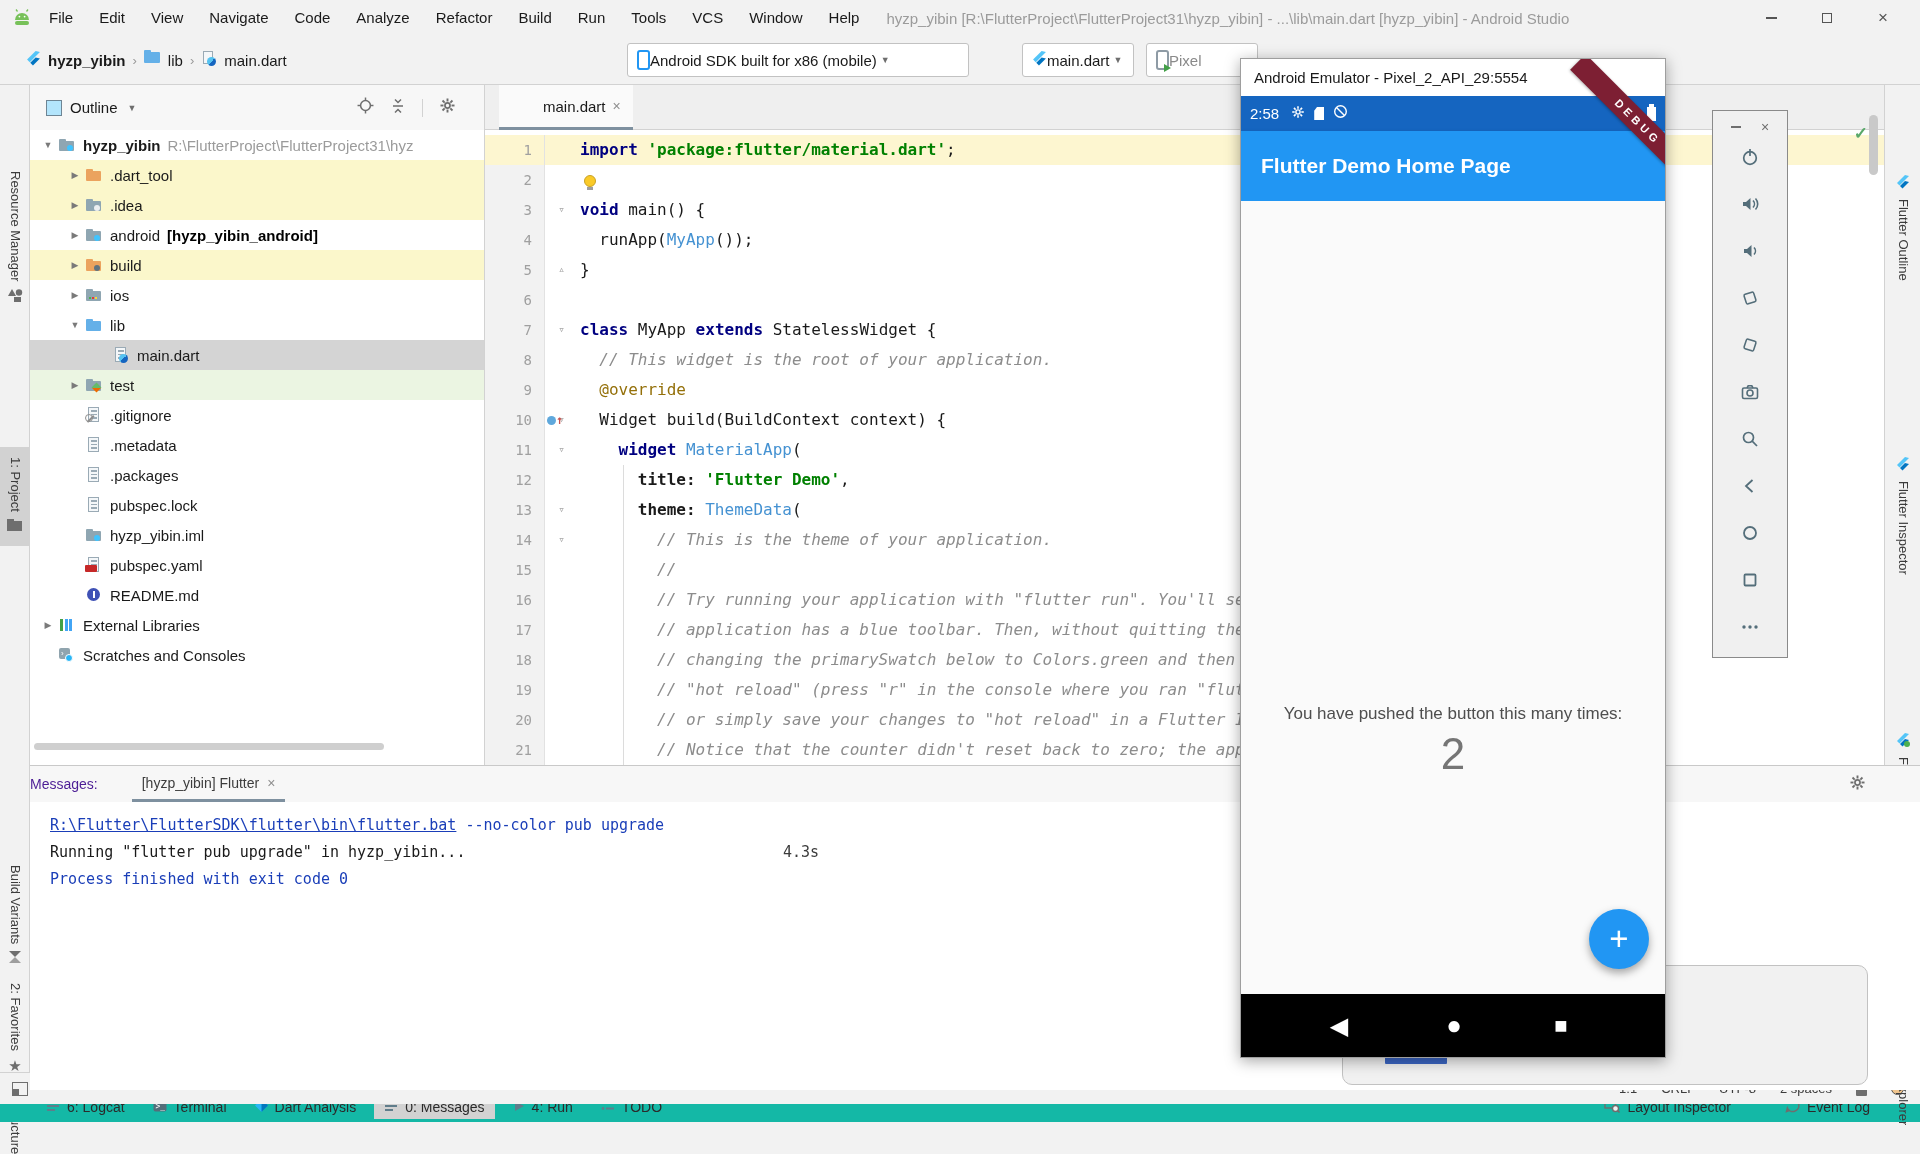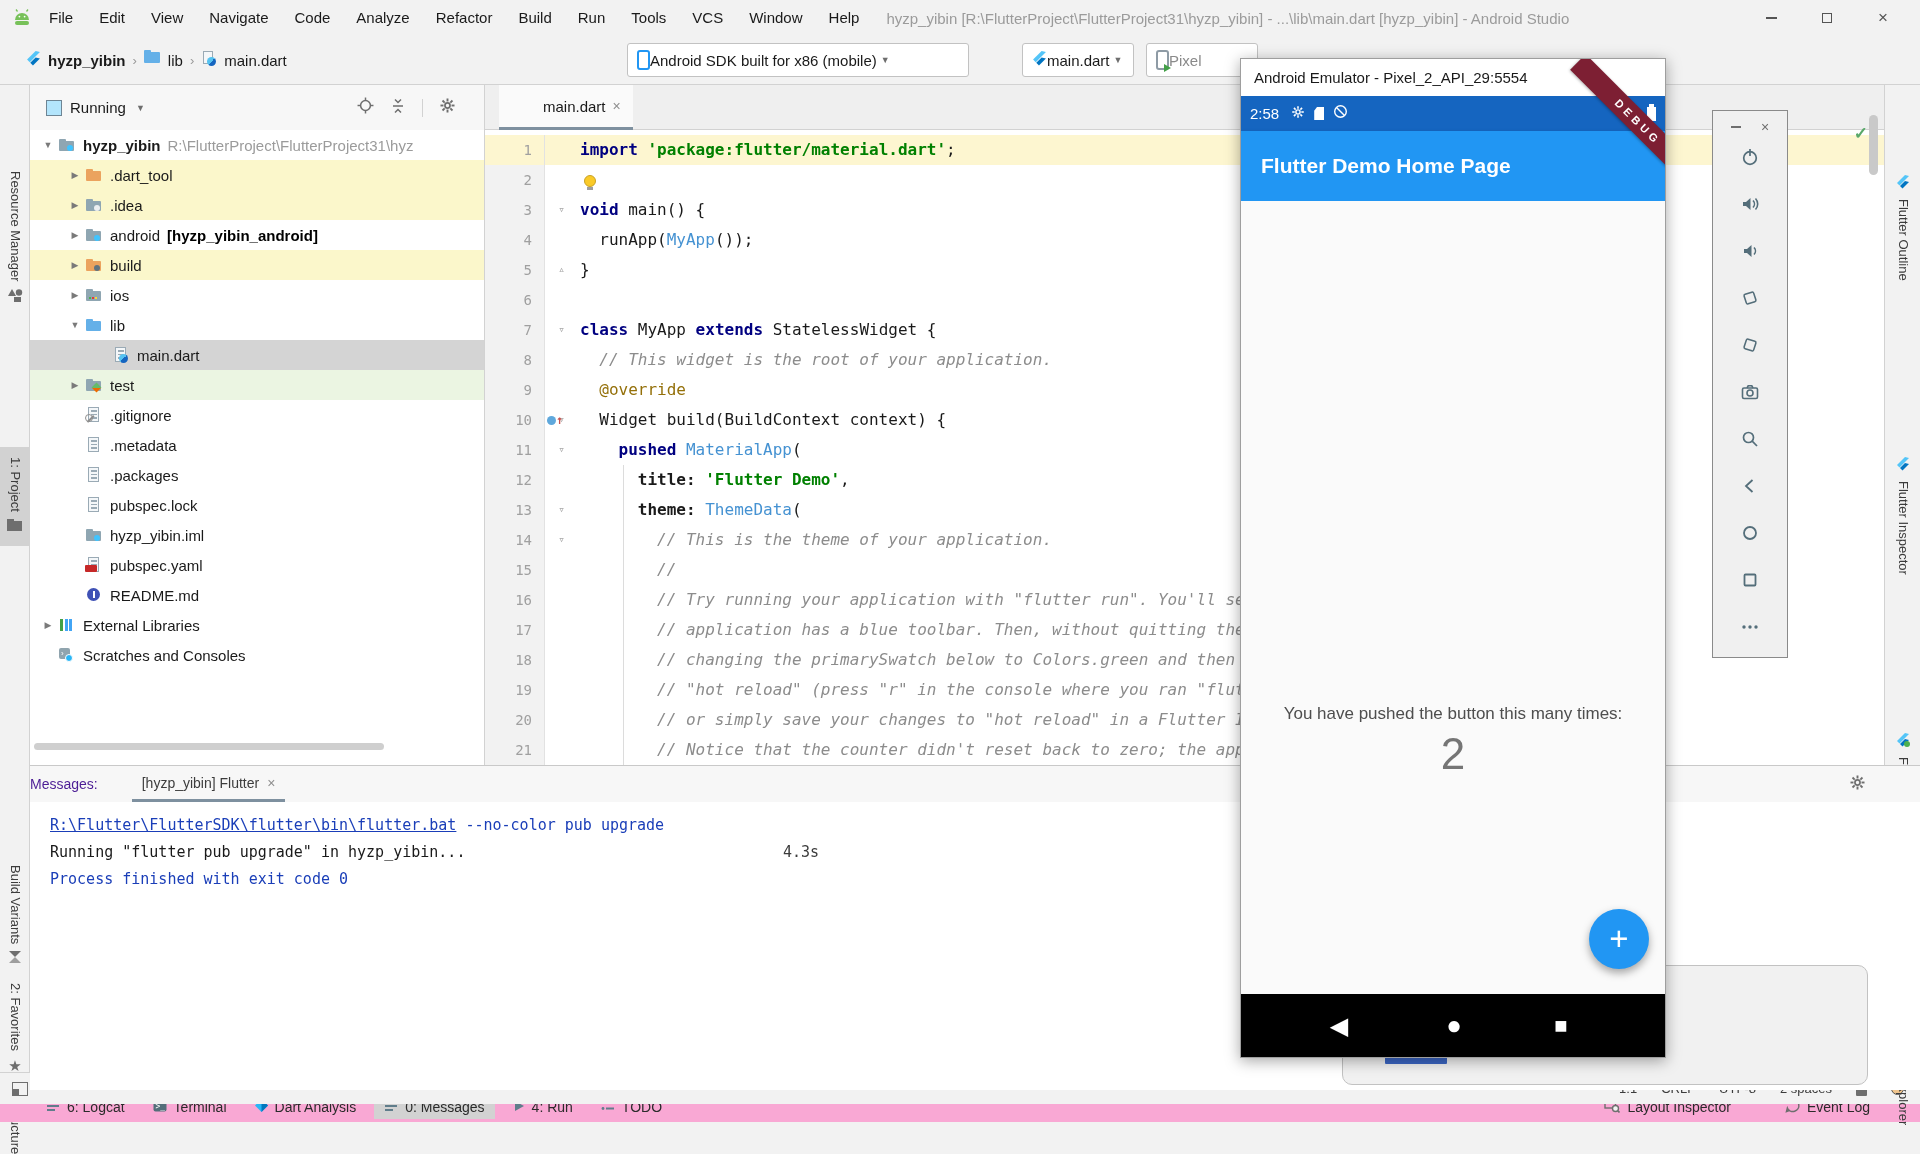--- a/index.html
+++ b/index.html
@@ -85,21 +85,21 @@
   #msg-tab{margin-left:34px;height:36px;display:flex;align-items:center;gap:8px;padding:0 10px;font-size:14px;color:#3C3C3C;border-bottom:3px solid #7E909F}
   #msg-actions{position:absolute;right:28px;top:0;height:36px;display:flex;align-items:center;gap:26px}
   .msg-min{width:12px;height:2px;background:#6E6E6E}
   #console{position:absolute;left:0;top:36px;right:0;bottom:0;font-family:"DejaVu Sans Mono",monospace;font-size:15px;padding:10px 0 0 20px}
   .con-line{height:27px;line-height:27px;position:relative;white-space:pre}
   .ct-link{color:#1A3EB8;text-decoration:underline}
   .ct-blue{color:#1A3EB8}
   .ct-plain{color:#1A1A1A}
   .con-right{position:absolute;left:733px;top:0;color:#3C3C3C}
   
-  #bottom-toolbar{position:absolute;left:0;top:1090px;width:1920px;height:32px;background:#f9a8d4;border-top:1px solid #D2D2D2;display:flex;align-items:center;font-size:14px}
+  #bottom-toolbar{position:absolute;left:0;top:1090px;width:1920px;height:32px;background:#14b8a6;border-top:1px solid #D2D2D2;display:flex;align-items:center;font-size:14px}
   #bt-left{display:flex;align-items:center;margin-left:36px;gap:8px}
   .bt-item{display:flex;align-items:center;gap:7px;padding:4px 10px;color:#2B2B2B}
   .bt-item.sel{background:#D2D2D2}
   #bt-right{margin-left:auto;display:flex;align-items:center;gap:34px;padding-right:40px}
   #status-bar{position:absolute;left:0;top:1072px;width:1920px;height:32px;background:#F2F2F2;border-top:1px solid #D2D2D2;display:flex;align-items:center;font-size:13px;color:#3C3C3C}
   #sb-left{margin-left:12px;width:16px;height:14px;border:1.5px solid #6E6E6E;position:relative}
   #sb-left::after{content:"";position:absolute;left:0;bottom:0;width:6px;height:6px;background:#6E6E6E}
   #sb-right{margin-left:auto;display:flex;align-items:center;gap:24px;padding-right:16px}
   .lock{position:relative;width:11px;height:9px;background:#6E6E6E;border-radius:1px;margin-top:5px}
   .lock::before{content:"";position:absolute;left:4px;top:-6px;width:7px;height:7px;border:2px solid #6E6E6E;border-bottom:none;border-radius:4px 4px 0 0}
@@ -249,21 +249,21 @@
       <span><span style="color:#6E6E6E;font-size:15px;line-height:15px">★</span></span>
     </div>
     <div class="strip-item" style="top: 1002px;">
       <span class="vlabel">7: Structure</span>
     </div>
   </div>
 
 <div id="project-panel">
   <div id="project-header">
     <span class="proj-kind"></span>
-    <span class="ph-label">Running</span>
+    <span class="ph-label">Outline</span>
     <span class="caret">▼</span>
     <span id="ph-icons">
       <span class="js-target-icon"><svg width="17" height="17" viewBox="0 0 16 16">
             <circle cx="8" cy="8" r="4.6" fill="none" stroke="#6E6E6E" stroke-width="1.4"></circle>
             <line x1="8" y1="0.5" x2="8" y2="3.6" stroke="#6E6E6E" stroke-width="1.4"></line>
             <line x1="8" y1="12.4" x2="8" y2="15.5" stroke="#6E6E6E" stroke-width="1.4"></line>
             <line x1="0.5" y1="8" x2="3.6" y2="8" stroke="#6E6E6E" stroke-width="1.4"></line>
             <line x1="12.4" y1="8" x2="15.5" y2="8" stroke="#6E6E6E" stroke-width="1.4"></line>
           </svg></span>
       <span class="js-collapse-icon"><svg width="16" height="16" viewBox="0 0 16 16" fill="none" stroke="#6E6E6E" stroke-width="1.5">
@@ -479,21 +479,21 @@
   <div class="crow hl"><span class="ln">1</span><span class="foldcol"></span><span class="codetxt"><span class="tk-kw">import</span><span class="tk-plain"> </span><span class="tk-str">'package:flutter/material.dart'</span><span class="tk-plain">;</span></span></div>
       <div class="crow"><span class="ln">2</span><span class="foldcol"></span><span class="codetxt"><span class="bulb"></span></span></div>
       <div class="crow"><span class="ln">3</span><span class="foldcol"><span>▿</span></span><span class="codetxt"><span class="tk-kw">void</span><span class="tk-plain"> main() {</span></span></div>
       <div class="crow"><span class="ln">4</span><span class="foldcol"></span><span class="codetxt"><span class="tk-plain">  runApp(</span><span class="tk-cls">MyApp</span><span class="tk-plain">());</span></span></div>
       <div class="crow"><span class="ln">5</span><span class="foldcol"><span>▵</span></span><span class="codetxt"><span class="tk-plain">}</span></span></div>
       <div class="crow"><span class="ln">6</span><span class="foldcol"></span><span class="codetxt"></span></div>
       <div class="crow"><span class="ln">7</span><span class="foldcol"><span>▿</span></span><span class="codetxt"><span class="tk-kw">class</span><span class="tk-plain"> MyApp </span><span class="tk-kw">extends</span><span class="tk-plain"> StatelessWidget {</span></span></div>
       <div class="crow"><span class="ln">8</span><span class="foldcol"></span><span class="codetxt"><span class="tk-cmt">  // This widget is the root of your application.</span></span></div>
       <div class="crow"><span class="ln">9</span><span class="foldcol"></span><span class="codetxt"><span class="tk-ann">  @override</span></span></div>
       <div class="crow"><span class="ln">10</span><span class="foldcol"><span>▿</span><span class="ovr"><span class="ovr-dot"></span><span class="ovr-arrow">↑</span></span></span><span class="codetxt"><span class="tk-plain">  Widget build(BuildContext context) {</span></span></div>
-      <div class="crow"><span class="ln">11</span><span class="foldcol"><span>▿</span></span><span class="codetxt"><span class="tk-plain">    </span><span class="tk-kw">pushed</span><span class="tk-plain"> </span><span class="tk-cls">MaterialApp</span><span class="tk-plain">(</span></span></div>
+      <div class="crow"><span class="ln">11</span><span class="foldcol"><span>▿</span></span><span class="codetxt"><span class="tk-plain">    </span><span class="tk-kw">widget</span><span class="tk-plain"> </span><span class="tk-cls">MaterialApp</span><span class="tk-plain">(</span></span></div>
       <div class="crow"><span class="ln">12</span><span class="foldcol"></span><span class="codetxt"><span class="tk-plain">      </span><span class="tk-prop">title:</span><span class="tk-plain"> </span><span class="tk-str">'Flutter Demo'</span><span class="tk-plain">,</span></span></div>
       <div class="crow"><span class="ln">13</span><span class="foldcol"><span>▿</span></span><span class="codetxt"><span class="tk-plain">      </span><span class="tk-prop">theme:</span><span class="tk-plain"> </span><span class="tk-cls">ThemeData</span><span class="tk-plain">(</span></span></div>
       <div class="crow"><span class="ln">14</span><span class="foldcol"><span>▿</span></span><span class="codetxt"><span class="tk-cmt">        // This is the theme of your application.</span></span></div>
       <div class="crow"><span class="ln">15</span><span class="foldcol"></span><span class="codetxt"><span class="tk-cmt">        //</span></span></div>
       <div class="crow"><span class="ln">16</span><span class="foldcol"></span><span class="codetxt"><span class="tk-cmt">        // Try running your application with "flutter run". You'll see the</span></span></div>
       <div class="crow"><span class="ln">17</span><span class="foldcol"></span><span class="codetxt"><span class="tk-cmt">        // application has a blue toolbar. Then, without quitting the app, try</span></span></div>
       <div class="crow"><span class="ln">18</span><span class="foldcol"></span><span class="codetxt"><span class="tk-cmt">        // changing the primarySwatch below to Colors.green and then invoke</span></span></div>
       <div class="crow"><span class="ln">19</span><span class="foldcol"></span><span class="codetxt"><span class="tk-cmt">        // "hot reload" (press "r" in the console where you ran "flutter run",</span></span></div>
       <div class="crow"><span class="ln">20</span><span class="foldcol"></span><span class="codetxt"><span class="tk-cmt">        // or simply save your changes to "hot reload" in a Flutter IDE).</span></span></div>
       <div class="crow"><span class="ln">21</span><span class="foldcol"></span><span class="codetxt"><span class="tk-cmt">        // Notice that the counter didn't reset back to zero; the application</span></span></div>

